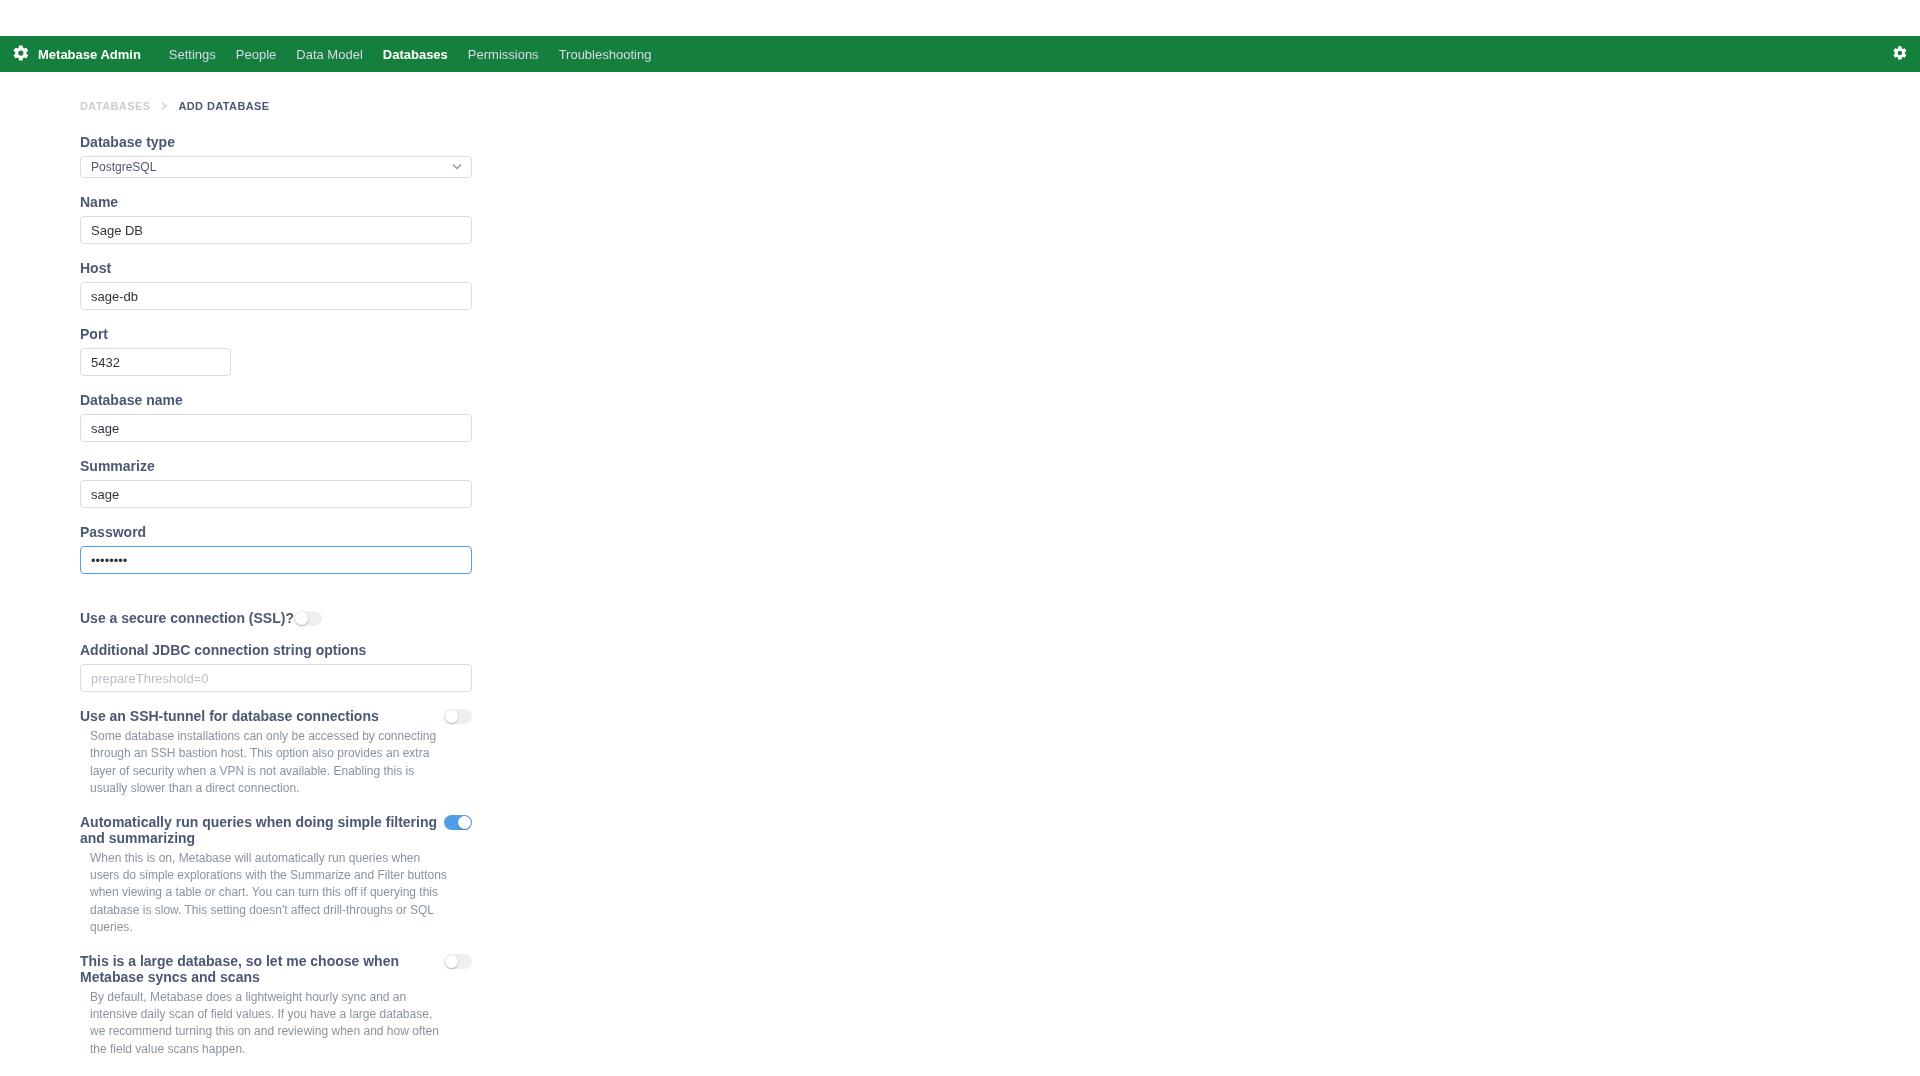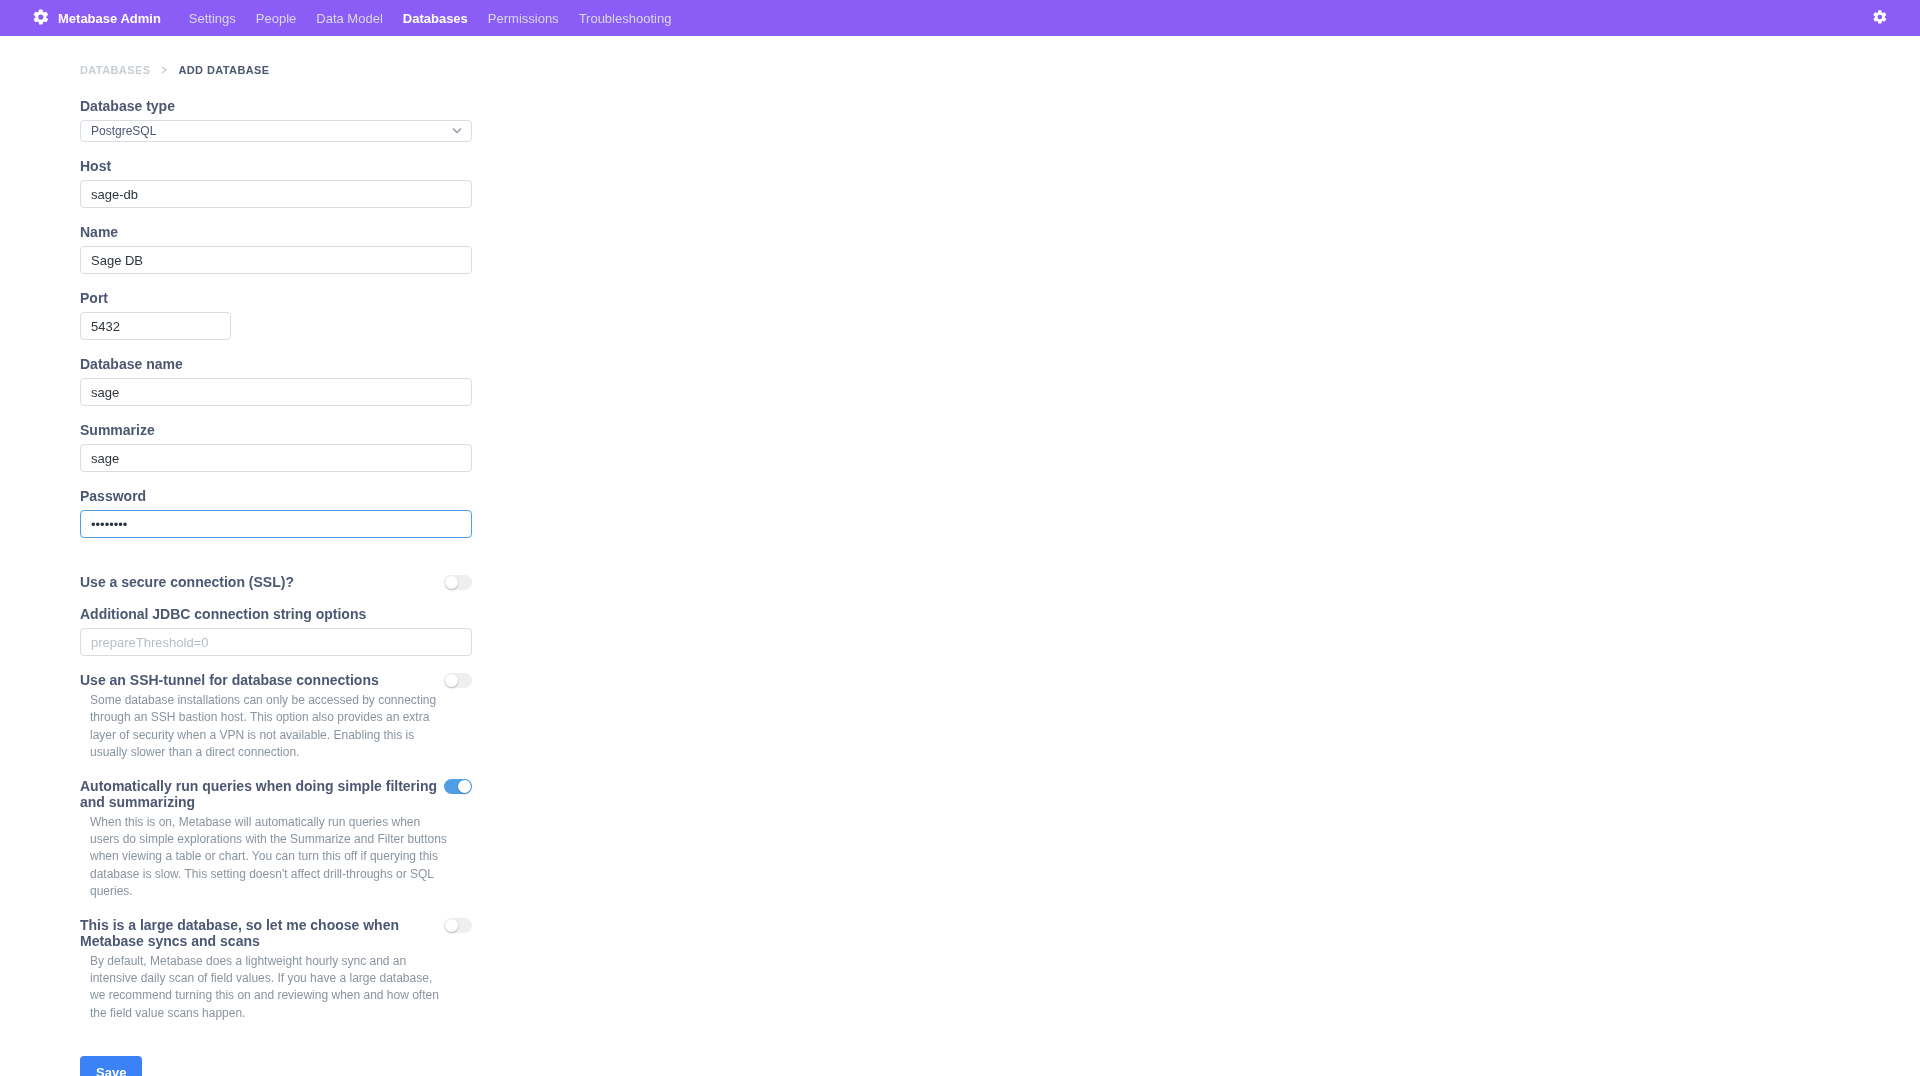--- a/index.html
+++ b/index.html
@@ -5,26 +5,27 @@
 * { box-sizing: border-box; margin: 0; padding: 0; }
 html, body { height: 100%; }
 body {
   font-family: -apple-system, BlinkMacSystemFont, "Segoe UI", Helvetica, Arial, sans-serif;
   font-size: 13px;
   color: #2e353b;
   background: #ffffff;
   overflow-y: scroll;
 }
 .topbar {
-  background: #8b5cf6;
+  background: #15803d;
   height: 36px;
   display: flex;
   align-items: center;
-  padding: 0 32px;
+  padding: 0 12px;
   color: #fff;
+  margin-top: 36px;
 }
 .brand {
   display: flex;
   align-items: center;
   gap: 8px;
   margin-right: 28px;
 }
 .brand svg { width: 18px; height: 18px; }
 .brand-title { font-weight: 700; font-size: 13px; }
 .nav { display: flex; gap: 20px; }
@@ -96,21 +97,20 @@
   top: 50%;
   transform: translateY(-50%);
   pointer-events: none;
   color: #949aab;
 }
 .select-caret svg { width: 10px; height: 10px; }
 
 .toggle-row {
   display: flex;
   align-items: flex-start;
-  justify-content: space-between;
   width: 392px;
   gap: 0;
 }
 .toggle-text { flex: 1; }
 .toggle-desc {
   font-size: 12px;
   color: #8a94a0;
   line-height: 1.45;
   margin-top: 4px;
   width: 360px;
@@ -207,27 +207,27 @@
       <input class="select" readonly="" value="PostgreSQL" style="">
       <span class="select-caret">
         <svg viewBox="0 0 10 10" fill="none" stroke="currentColor" stroke-width="1.5">
             <polyline points="1,3 5,7 9,3"></polyline>
           </svg>
       </span>
     </div>
   </div>
 
   <div class="form-group">
+    <span class="label">Name</span>
+    <input class="input wide" value="Sage DB" style="">
+  </div>
+
+  <div class="form-group">
     <span class="label">Host</span>
     <input class="input wide" value="sage-db" style="">
-  </div>
-
-  <div class="form-group">
-    <span class="label">Name</span>
-    <input class="input wide" value="Sage DB" style="">
   </div>
 
   <div class="form-group">
     <span class="label">Port</span>
     <input class="input narrow" value="5432" style="">
   </div>
 
   <div class="form-group">
     <span class="label">Database name</span>
     <input class="input wide" value="sage" style="">

